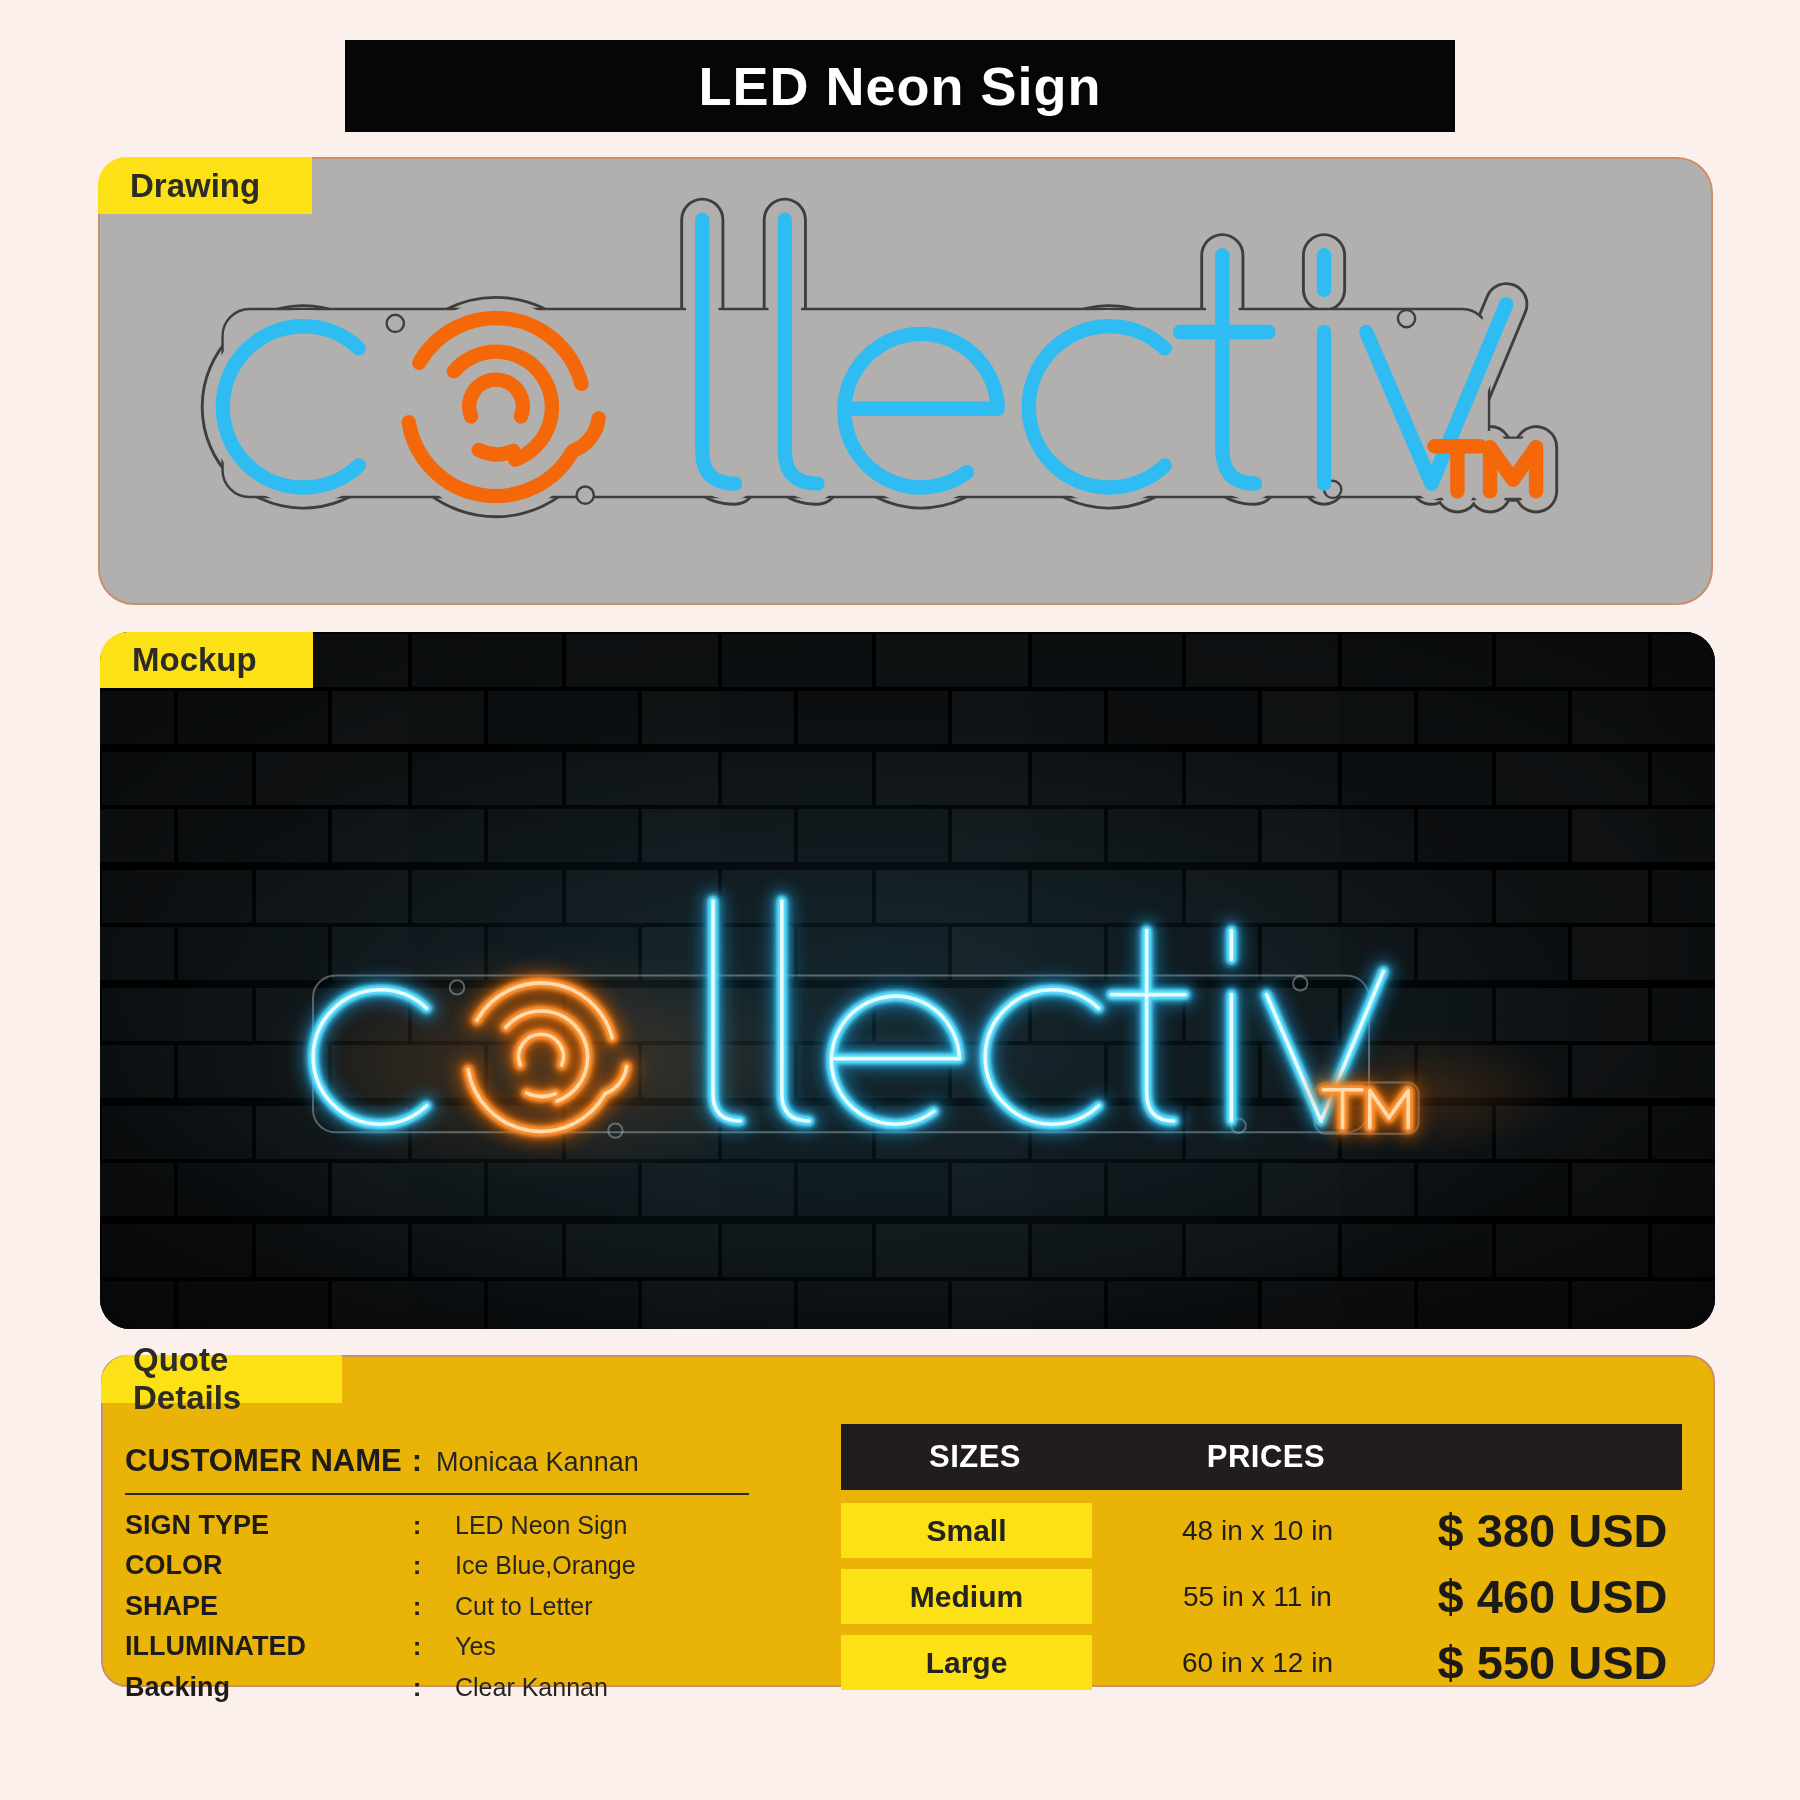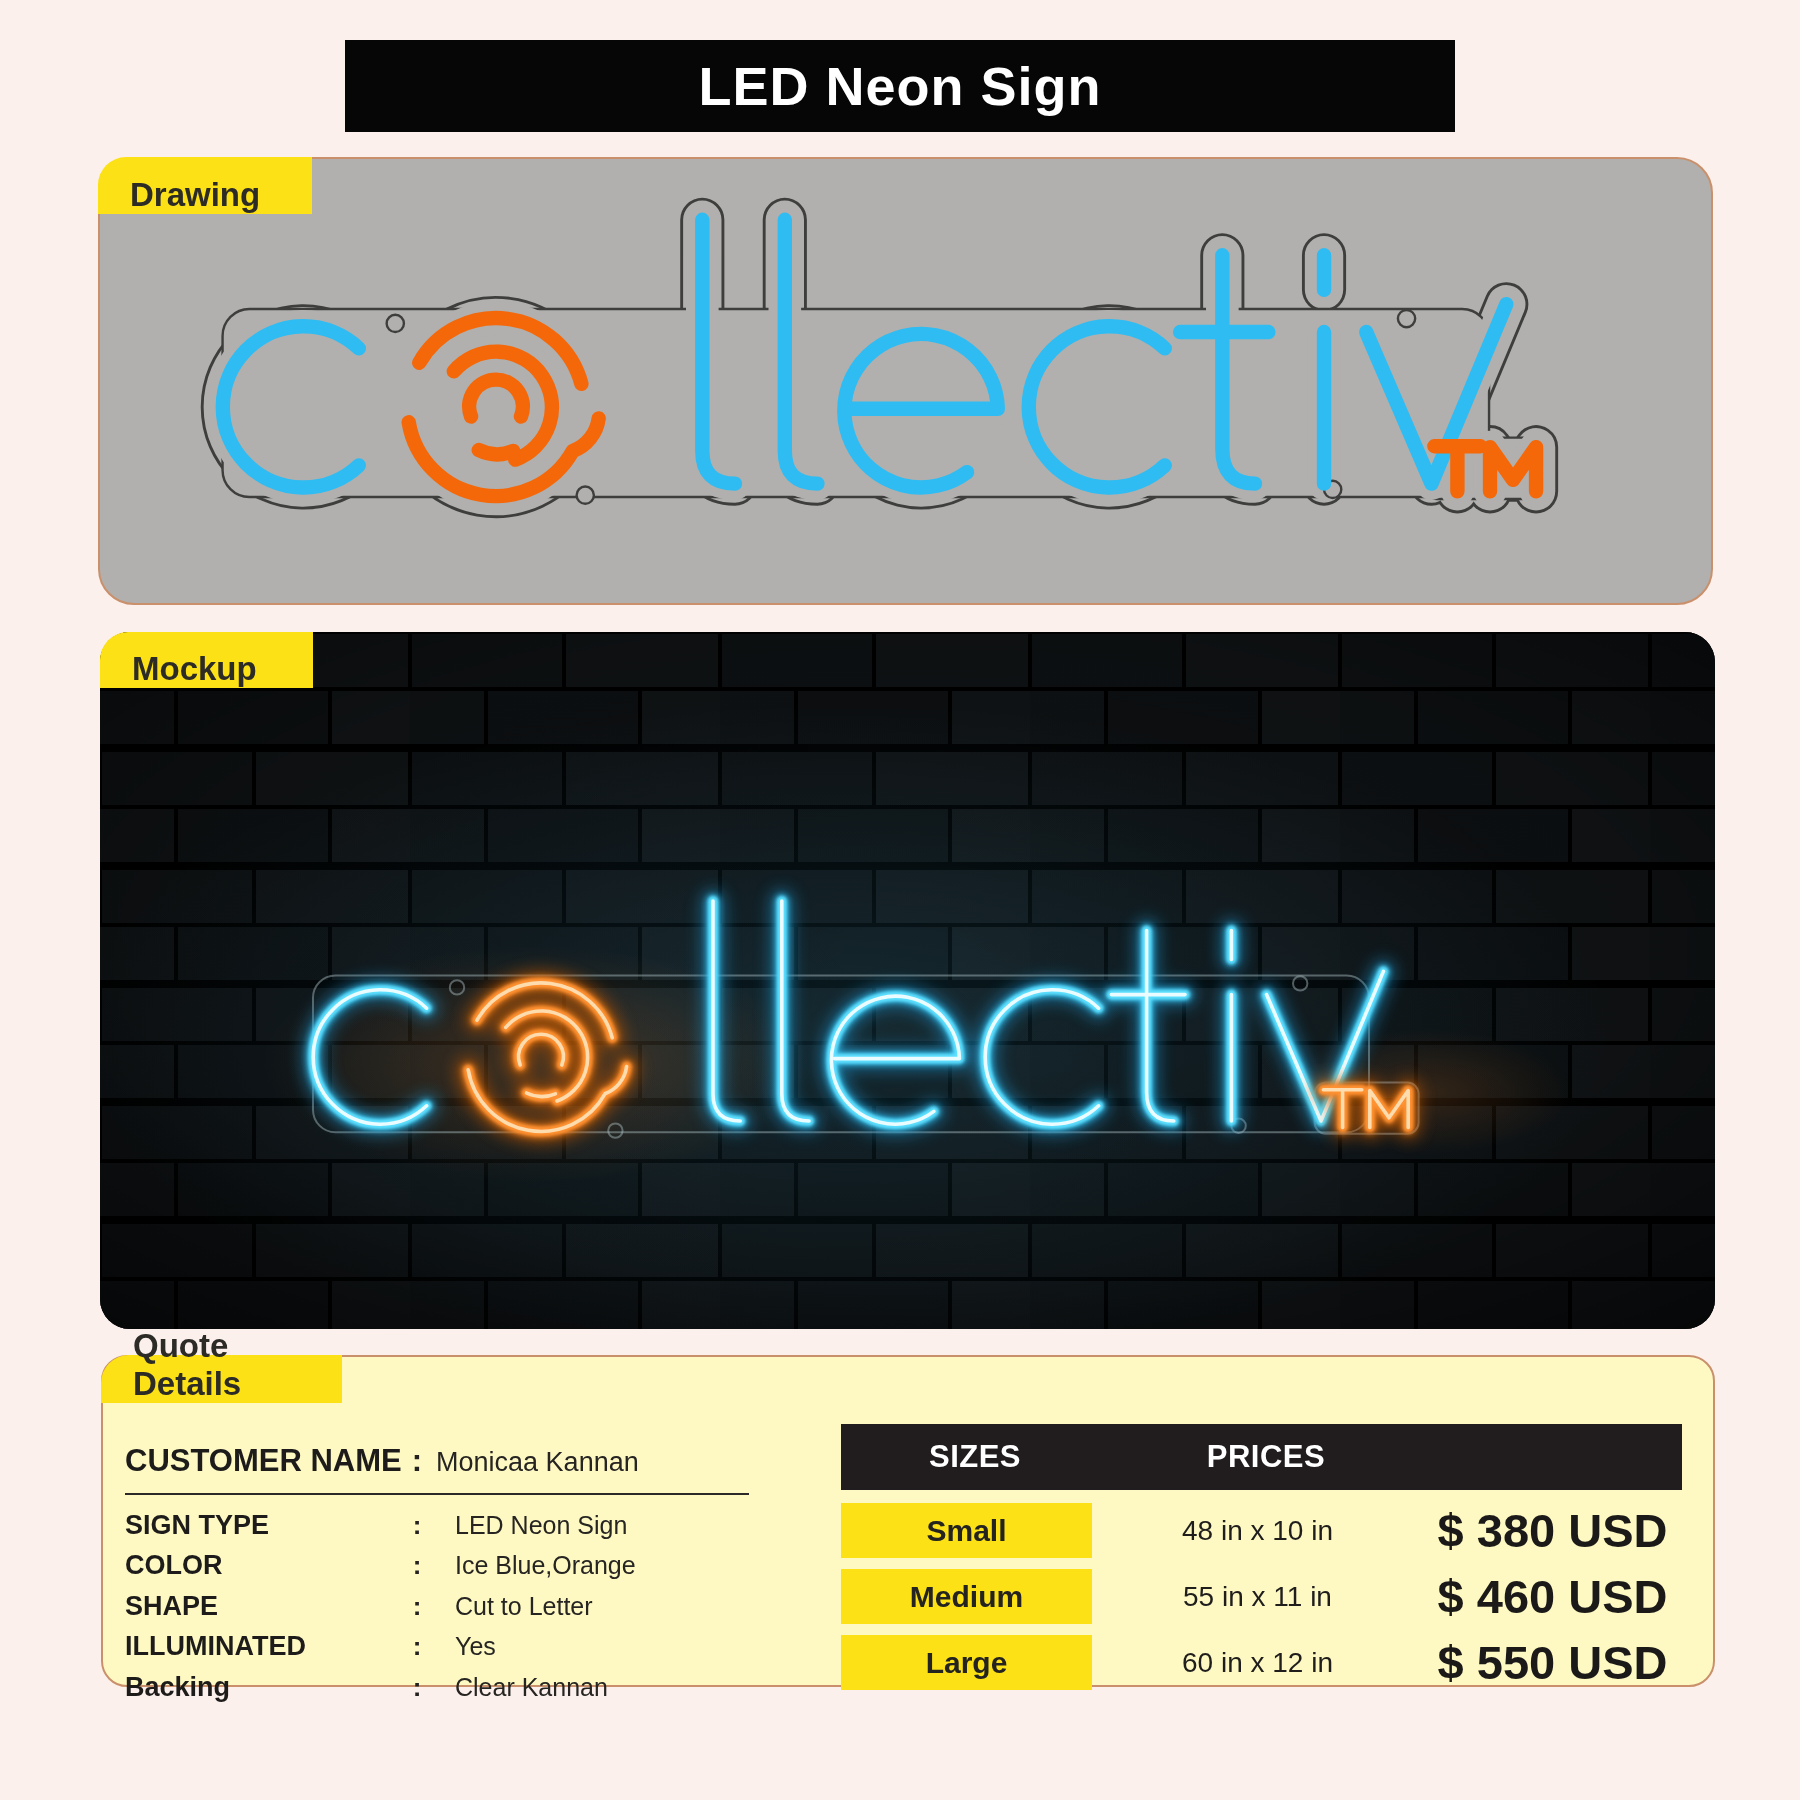--- a/index.html
+++ b/index.html
@@ -13,21 +13,21 @@
   .banner{
     position:absolute;left:345px;top:40px;width:1110px;height:92px;
     background:#060606;color:#ffffff;
     display:flex;align-items:center;justify-content:center;
     font-size:54px;font-weight:bold;letter-spacing:1px;
   }
   
   .tag{
     position:absolute;background:#fbe115;color:#2c2b26;
     font-weight:bold;font-size:33px;
-    display:flex;align-items:flex-end;
+    display:flex;align-items:center;
     padding-left:32px;box-sizing:border-box;
     border-radius:28px 0 0 0;z-index:5;
   }
   #tag-drawing{left:98px;top:157px;width:214px;height:57px;}
   #tag-mockup{left:100px;top:632px;width:213px;height:56px;}
   #tag-quote{left:101px;top:1355px;width:241px;height:48px;}
   
   .draw-box{
     position:absolute;left:98px;top:157px;width:1615px;height:448px;
     box-sizing:border-box;background:#b1b0ae;
@@ -40,21 +40,21 @@
     position:absolute;left:100px;top:632px;width:1615px;height:697px;
     box-sizing:border-box;background:#0c0e10;
     border-radius:30px;overflow:hidden;
   }
   .mock-box svg{position:absolute;left:0;top:0;}
   
   .quote-card{
     position:absolute;left:101px;top:1355px;width:1614px;height:332px;
     box-sizing:border-box;
     border:2px solid #c9906b;border-radius:26px;
-    background:#fef9c3;
+    background:#eab308;
   }
   .customer-row{
     position:absolute;left:22px;top:86px;width:660px;
     display:flex;align-items:baseline;white-space:nowrap;
   }
   .customer-row .lbl{font-size:31px;font-weight:bold;color:#1d1c1a;}
   .customer-row .colon{font-size:31px;font-weight:bold;margin:0 14px 0 10px;}
   .customer-row .val{font-size:27px;color:#262522;}
   .cust-underline{
     position:absolute;left:22px;top:136px;width:624px;height:0;

